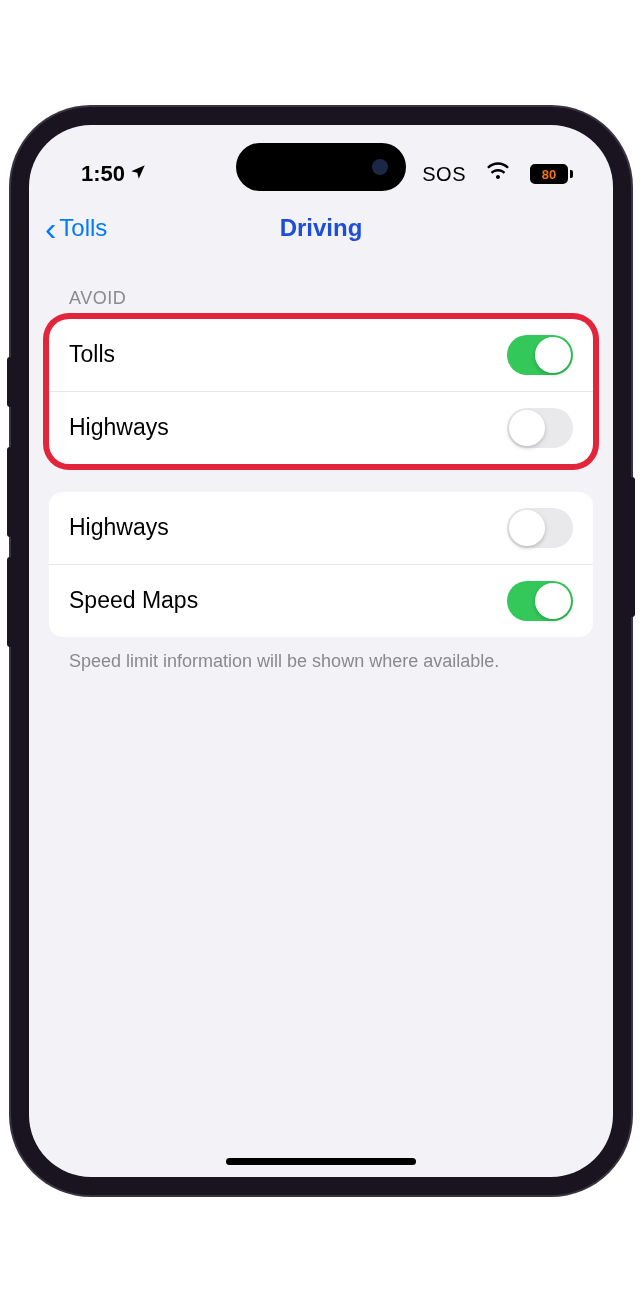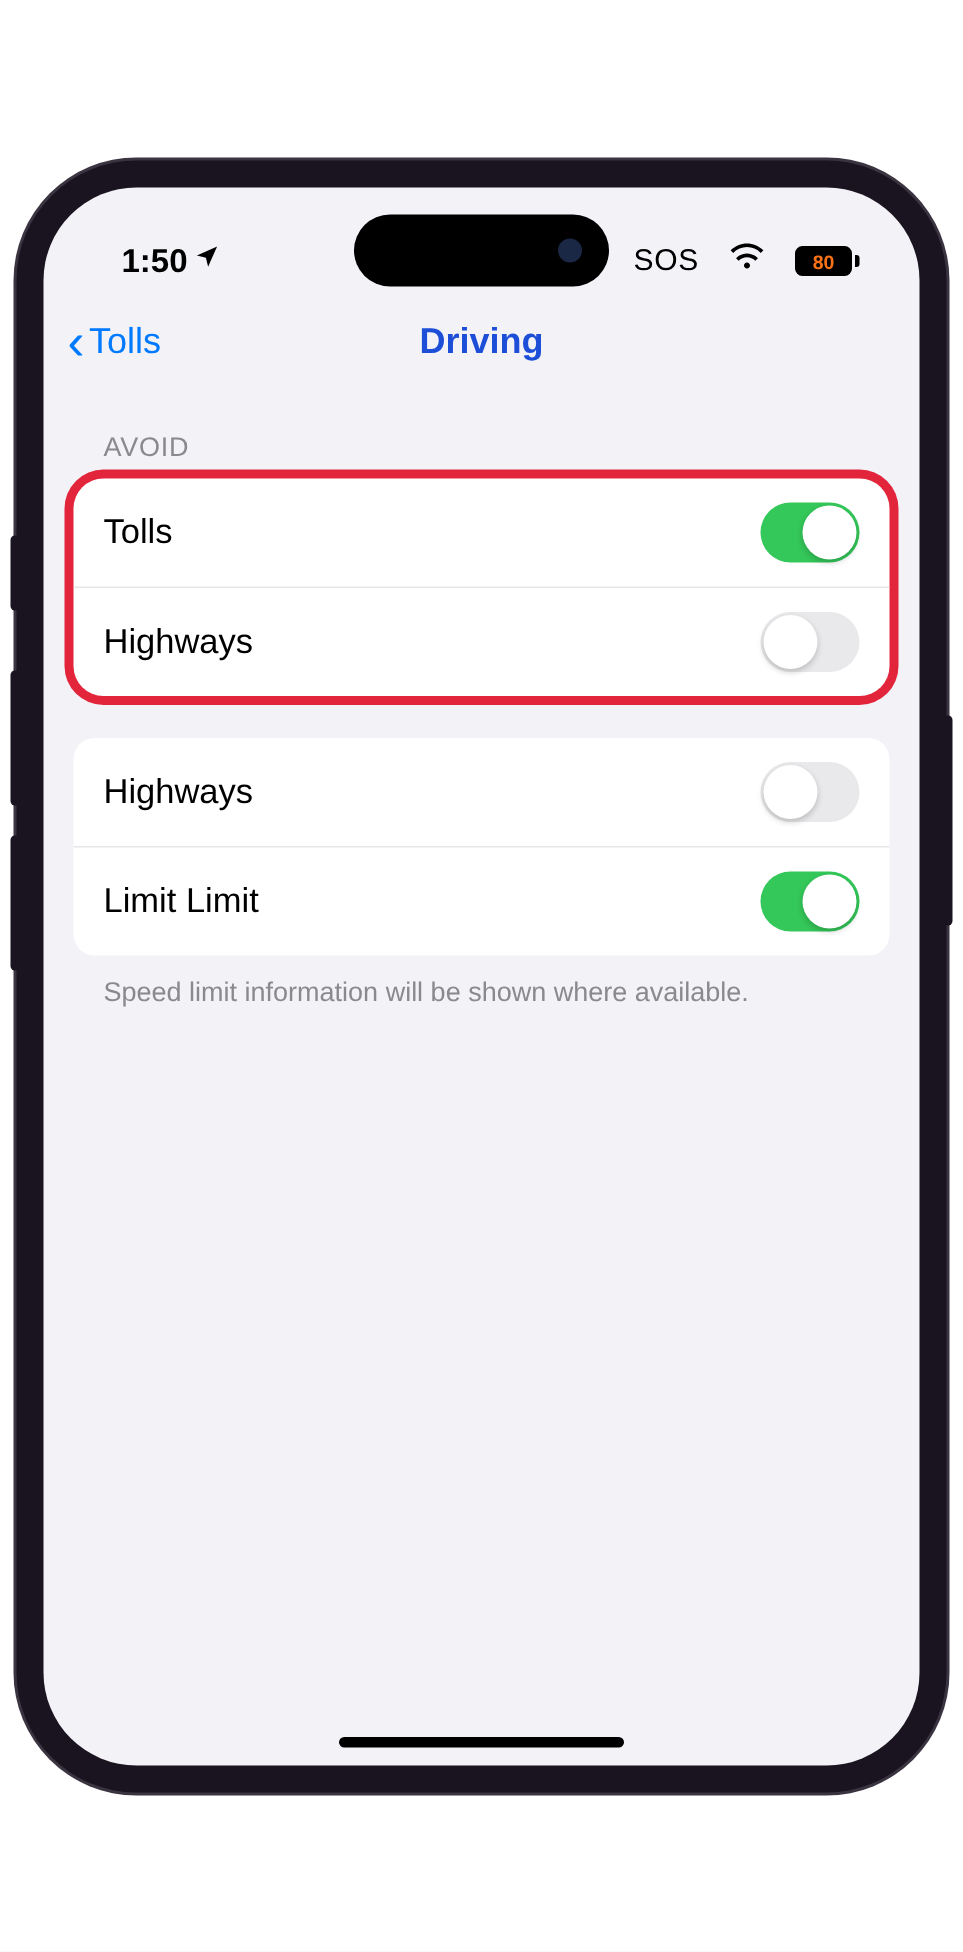--- a/index.html
+++ b/index.html
@@ -303,21 +303,21 @@
 
       <div class="section">
         <div class="list-group">
           <div class="list-row">
             <span class="row-label">Highways</span>
             <div class="toggle off">
               <div class="toggle-knob"></div>
             </div>
           </div>
           <div class="list-row">
-            <span class="row-label">Limit Limit</span>
+            <span class="row-label">Speed Maps</span>
             <div class="toggle on">
               <div class="toggle-knob"></div>
             </div>
           </div>
         </div>
         <div class="section-footer">Speed limit information will be shown where available.</div>
       </div>
 
     </div>
 

